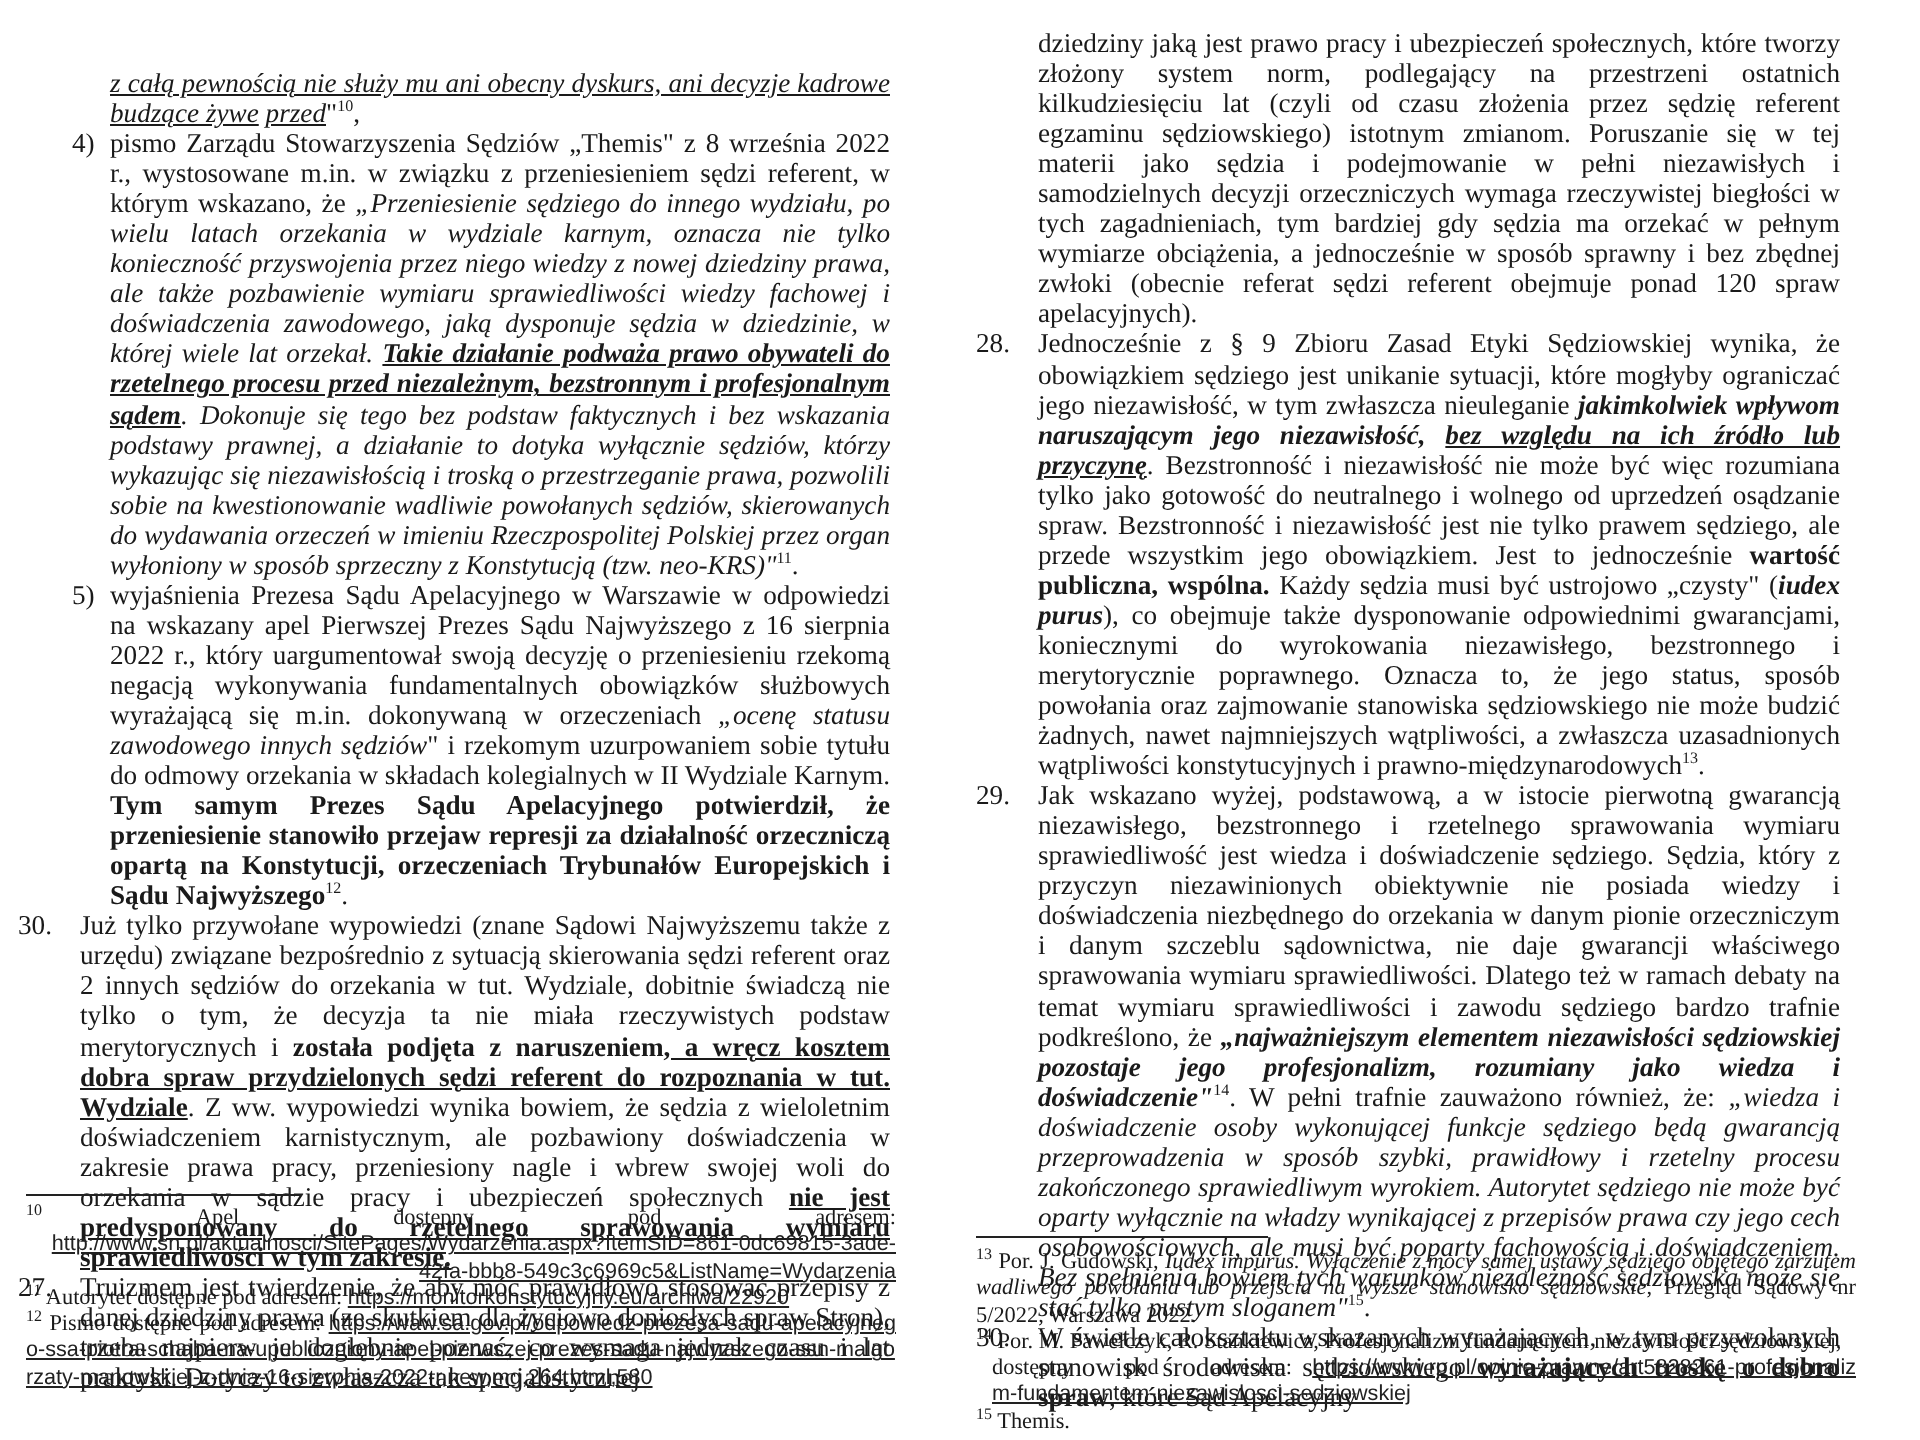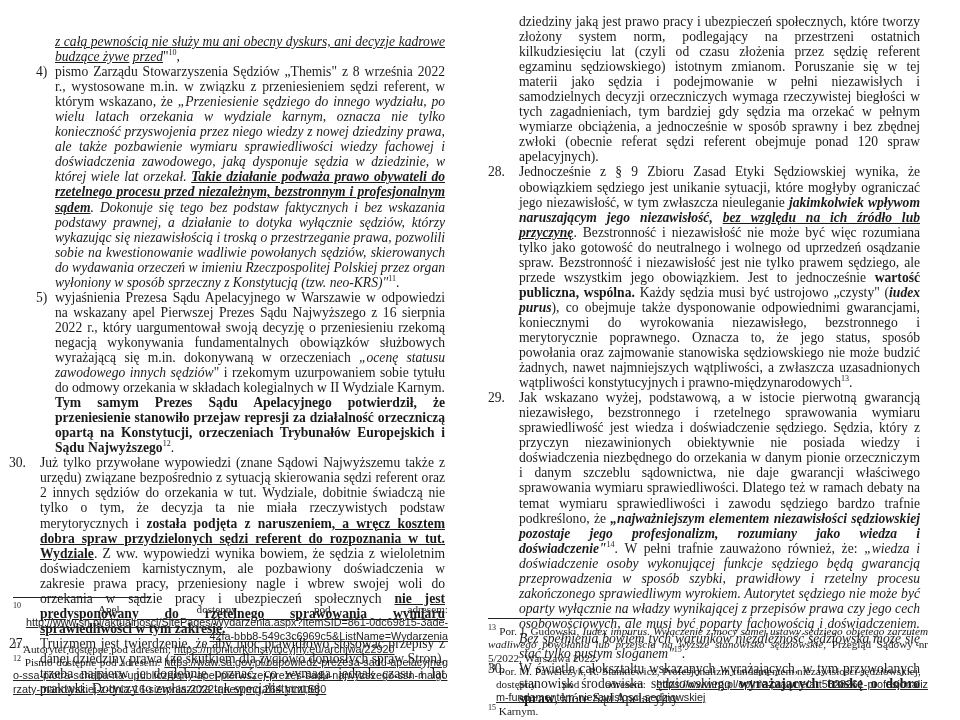--- a/index.html
+++ b/index.html
@@ -153,16 +153,16 @@
         <span class="spread-line" style="display:inline-flex; width: 150px; gap: 6px;">
           <span>dostępny</span>
           <span>pod</span>
           <span>adresem:</span>
         </span>
         <span class="link">https://www.rp.pl/opinie-prawne/art5828261-profesjonalizm-fundamentem-niezawislosci-sedziowskiej</span>
       </span>
     </p>
     <p class="fn">
       <sup>15</sup>
-      <span>Karnym.</span>
+      <span>Themis.</span>
     </p>
   </div>
 </div>
 
 </body></html>

